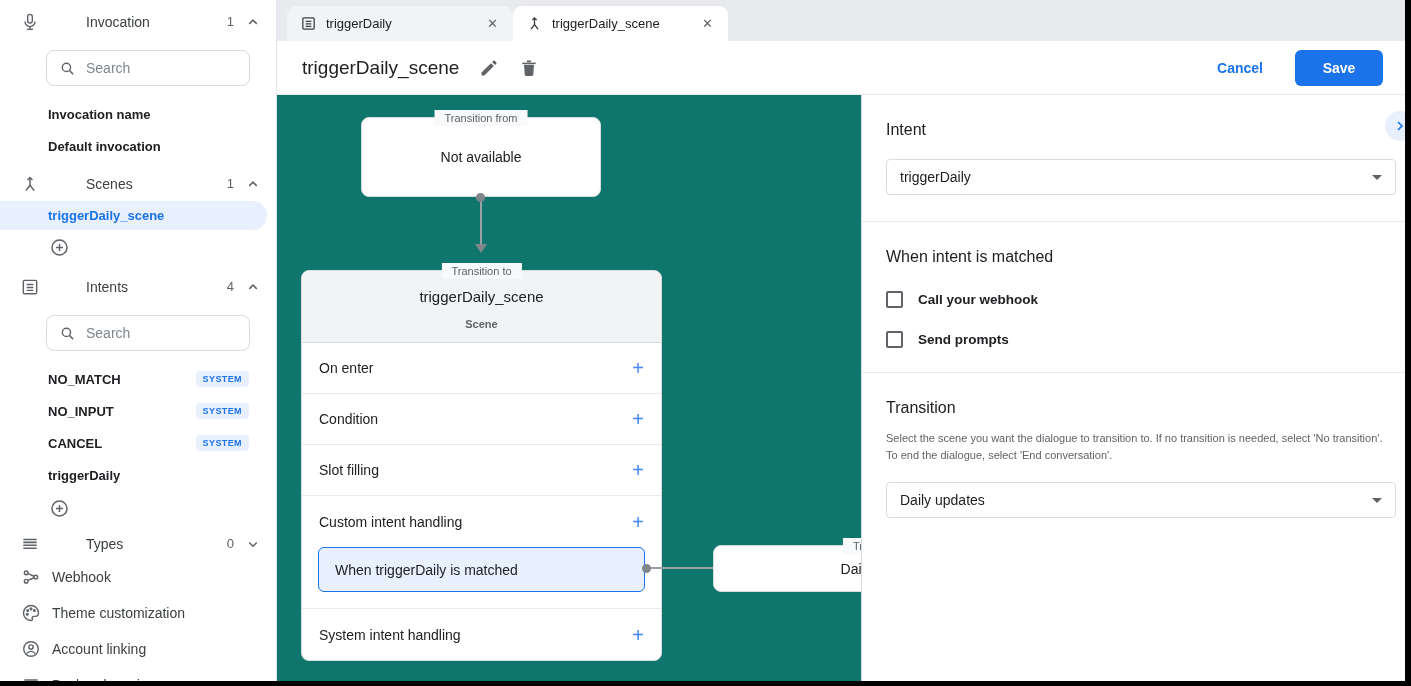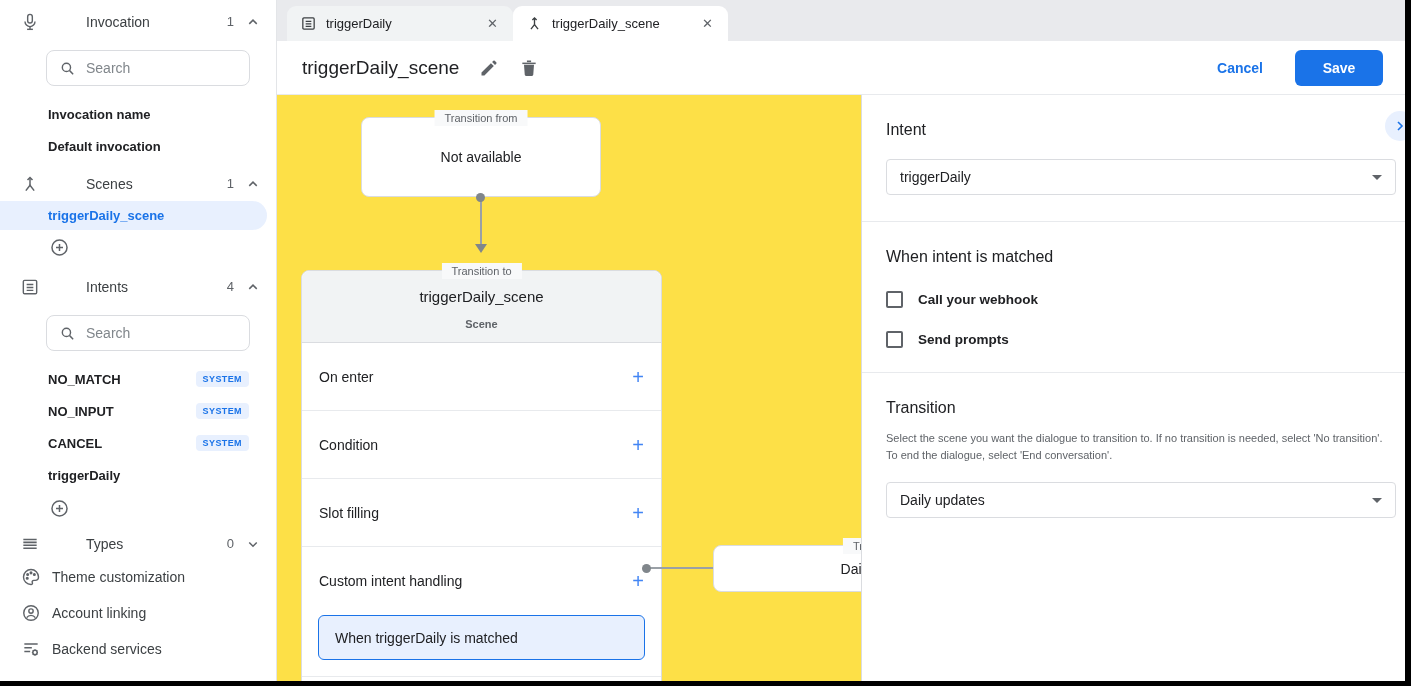--- a/index.html
+++ b/index.html
@@ -55,38 +55,38 @@
   .page-title { font-size:19px; color:#202124; }
   .tool-icn { width:20px; height:20px; margin-left:20px; cursor:pointer; }
   .spacer { flex:1; }
   .cancel-link { color:#1a73e8; font-size:14px; font-weight:600; margin-right:32px; cursor:pointer; }
   .save-btn { width:88px; height:36px; margin-right:14px; background:#1a73e8; color:#fff; border:none;
     border-radius:6px; font-size:14px; font-weight:600; font-family:"Liberation Sans",sans-serif; cursor:pointer; }
 
   .content { flex:1; display:flex; min-height:0; }
 
   
-  .canvas { width:584px; flex-shrink:0; position:relative; background:#fde047; overflow:hidden; }
+  .canvas { width:584px; flex-shrink:0; position:relative; background:#0f766e; overflow:hidden; }
   .flow-box { position:absolute; background:#fff; border:1px solid #dadce0; border-radius:8px; }
   .legend { position:absolute; top:-8px; left:50%; transform:translateX(-50%); font-size:11px;
     color:#5f6368; background:#f8f9fa; padding:0 10px; white-space:nowrap; line-height:16px; }
   .from-box { left:84px; top:22px; width:240px; height:80px; display:flex; align-items:center;
     justify-content:center; font-size:14px; }
   .dot { position:absolute; width:9px; height:9px; border-radius:50%; background:#80868b; z-index:3; }
   .vline { position:absolute; width:2px; background:#9aa0a6; }
   .hline { position:absolute; height:2px; background:#9aa0a6; }
   .arr-down { position:absolute; width:0; height:0; border-left:6px solid transparent;
     border-right:6px solid transparent; border-top:9px solid #80868b; }
 
   .scene-card { left:24px; top:175px; width:361px; }
   .scene-head { background:#f1f3f4; border-bottom:1px solid #dadce0; border-radius:8px 8px 0 0;
     height:72px; text-align:center; padding-top:17px; }
   .scene-title { font-size:15px; color:#202124; }
   .scene-sub { font-size:11px; color:#5f6368; margin-top:13px;font-weight:bold; }
-  .scene-row { height:68px; display:flex; align-items:center; padding:0 17px;
+  .scene-row { height:51px; display:flex; align-items:center; padding:0 17px;
     border-bottom:1px solid #e8eaed; font-size:14px; color:#202124; }
   .scene-row .rlbl { flex:1; }
   .rowplus { color:#4285f4; font-size:20px; line-height:20px; cursor:pointer; }
   .scene-section { border-bottom:1px solid #e8eaed; padding-bottom:16px; }
   .scene-section .scene-row { border-bottom:none; }
   .scene-row.last { border-bottom:none; }
   .matched-card { margin:0 16px; height:45px; background:#e8f0fe; border:1.5px solid #1a73e8;
     border-radius:6px; display:flex; align-items:center; padding:0 16px; font-size:14px;
     color:#202124; cursor:pointer; }
   .target-box { left:436px; top:450px; width:340px; height:47px; display:flex; align-items:center;
@@ -242,20 +242,31 @@
       </span>
       <span class="lbl">Types</span>
       <span class="cnt">0</span>
       <span class="chev">
         <svg width="18" height="18" viewBox="0 0 24 24" fill="none" stroke="#5f6368" stroke-width="2">
             <path d="M7 10l5 5 5-5"></path>
           </svg>
       </span>
     </div>
 
+    <div class="side-nav">
+      <span class="icn">
+        <svg width="20" height="20" viewBox="0 0 24 24" fill="none" stroke="#5f6368" stroke-width="1.7">
+          <circle cx="6.2" cy="7" r="2.2"></circle>
+            <circle cx="6.2" cy="17" r="2.2"></circle>
+            <circle cx="17.8" cy="12" r="2.2"></circle>
+          <path d="M8.3 7.9l7.4 3.2M8.3 16.1l7.4-3.2"></path>
+          </svg>
+      </span>
+      <span class="lbl">Webhook</span>
+    </div>
     <div class="side-nav">
       <span class="icn">
         <svg width="20" height="20" viewBox="0 0 24 24" fill="none" stroke="#5f6368" stroke-width="1.7">
           <path d="M12 3a9 9 0 1 0 0 18c1.5 0 2.2-1 1.6-2.2-.7-1.4.2-2.8 1.8-2.8H17a4 4 0 0 0 4-4c0-5-4-9-9-9z"></path>
           <circle cx="8" cy="9" r="1" fill="#5f6368"></circle>
             <circle cx="12" cy="7" r="1" fill="#5f6368"></circle>
             <circle cx="16" cy="9" r="1" fill="#5f6368"></circle>
             <circle cx="7.5" cy="13.5" r="1" fill="#5f6368"></circle>
           </svg>
       </span>

